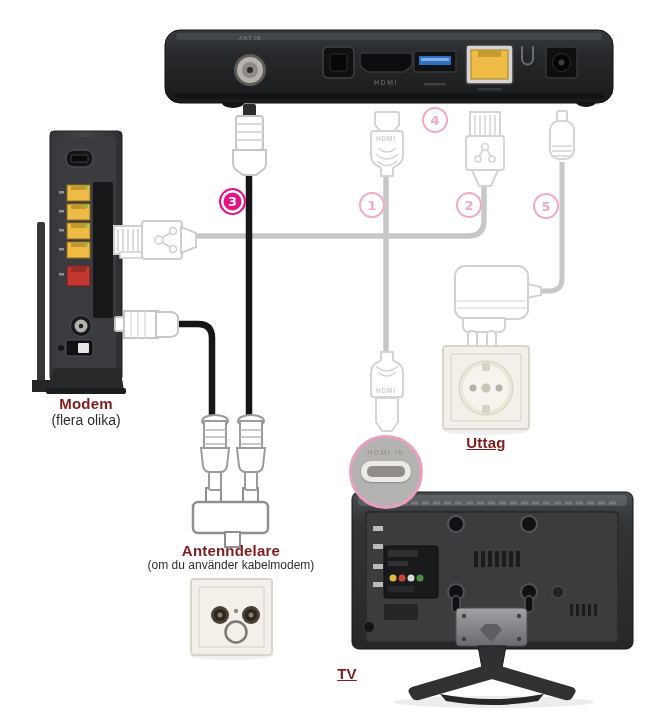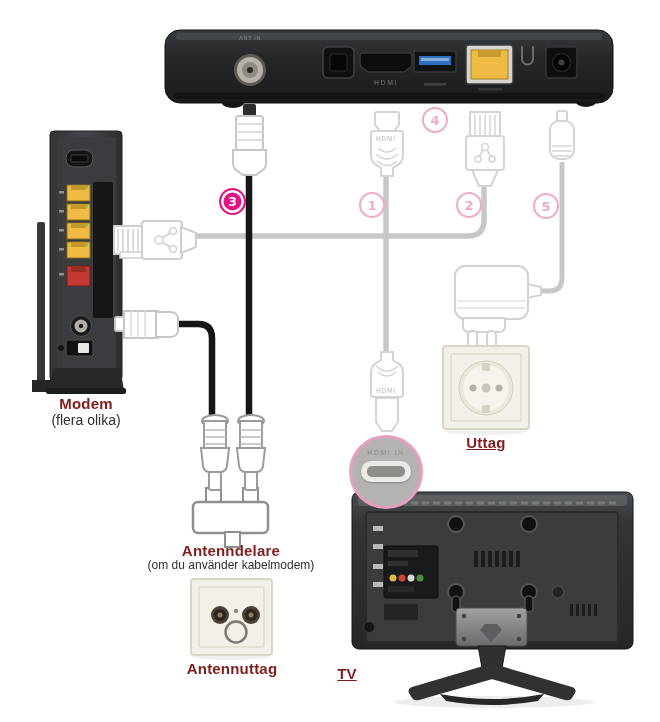--- a/index.html
+++ b/index.html
@@ -378,16 +378,15 @@
       <div class="hl-port-inner"></div>
     </div>
   </div>
 
   <div class="lbl main" style="left:18px;top:396px;width:136px;">Modem</div>
   <div class="lbl sub" style="left:18px;top:413px;width:136px;font-size:14px;">(flera olika)</div>
 
   <div class="lbl main" style="left:155px;top:543px;width:152px;">Antenndelare</div>
   <div class="lbl sub" style="left:141px;top:559px;width:180px;font-size:12px;">(om du använder kabelmodem)</div>
 
-  <div class="lbl main" style="left:156px;top:661px;width:152px;">Antennuttag</div>
   <div class="lbl main" style="left:446px;top:435px;width:80px;text-decoration:underline;">Uttag</div>
   <div class="lbl main" style="left:330px;top:666px;width:34px;text-decoration:underline;">TV</div>
 </div>
 
 </body></html>

